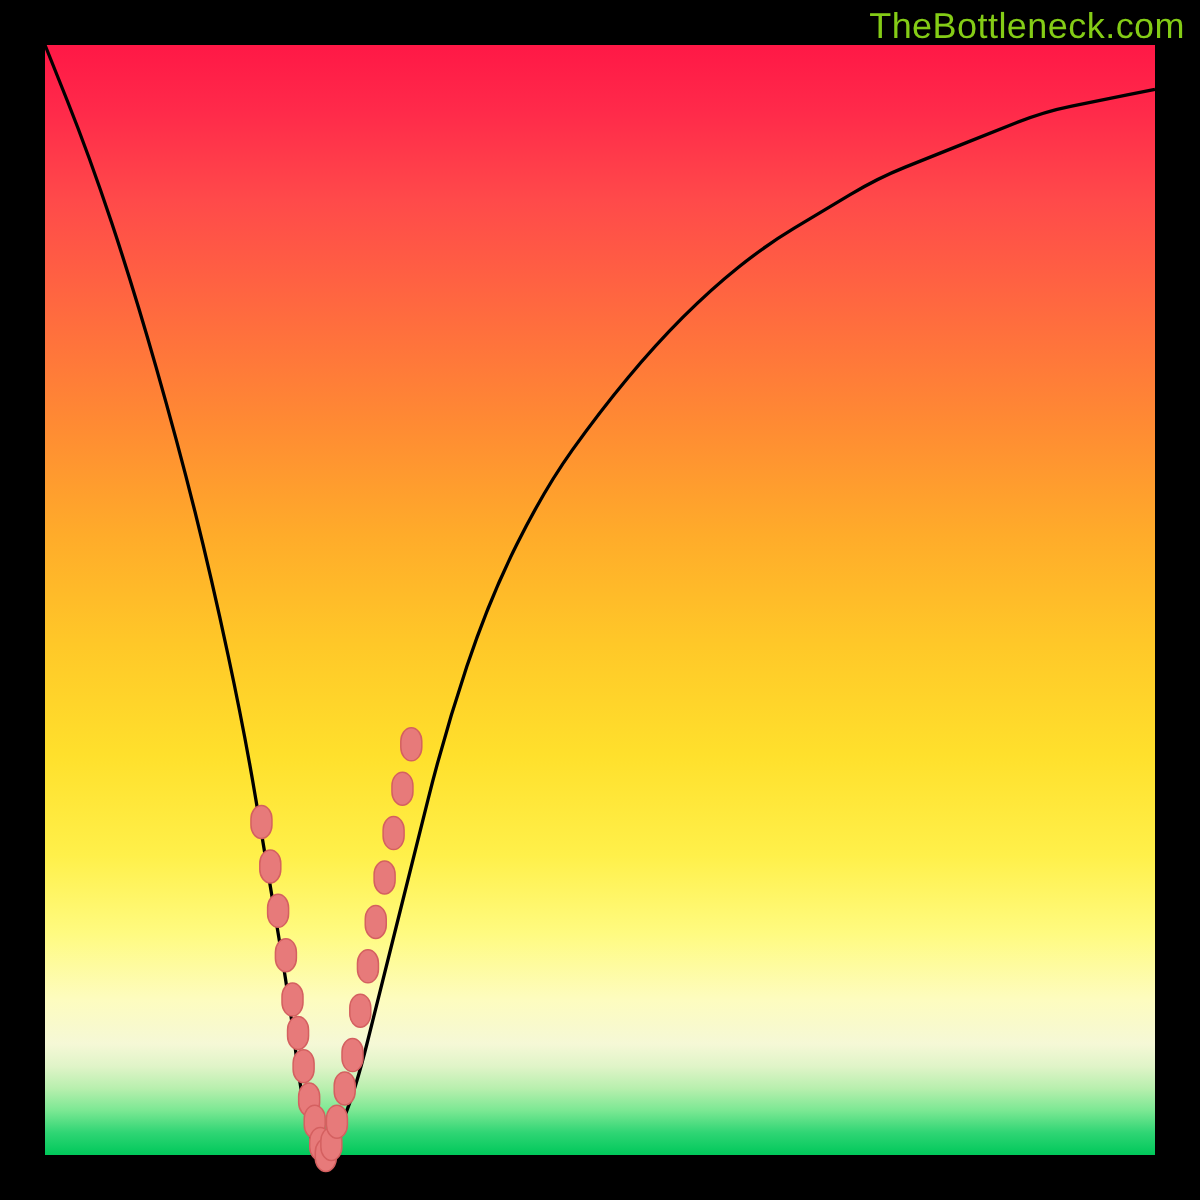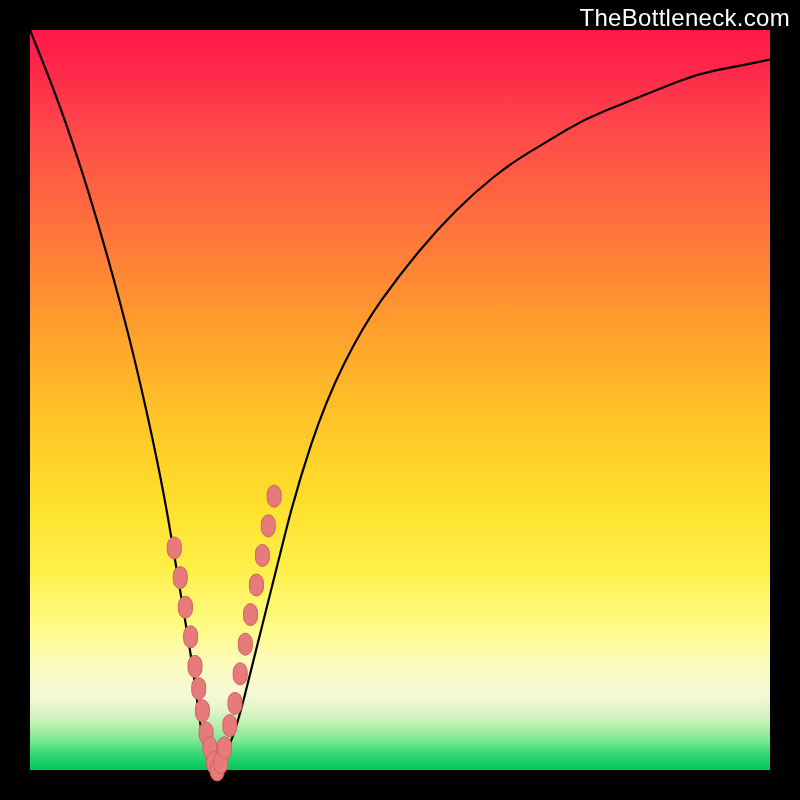--- a/index.html
+++ b/index.html
@@ -43,21 +43,21 @@
       #b8efae 94%,
       #7be893 96%,
       #2fd574 98%,
       #00c85a 100%
     );
   }
   .watermark {
     position: absolute;
     top: 4px;
     right: 10px;
-    color: #ffffff;
+    color: #84cc16;
     font-size: 24px;
     font-weight: 500;
     letter-spacing: 0.3px;
     user-select: none;
   }
   svg.curve {
     position: absolute;
     left: 0; top: 0;
     width: 740px;
     height: 740px;

